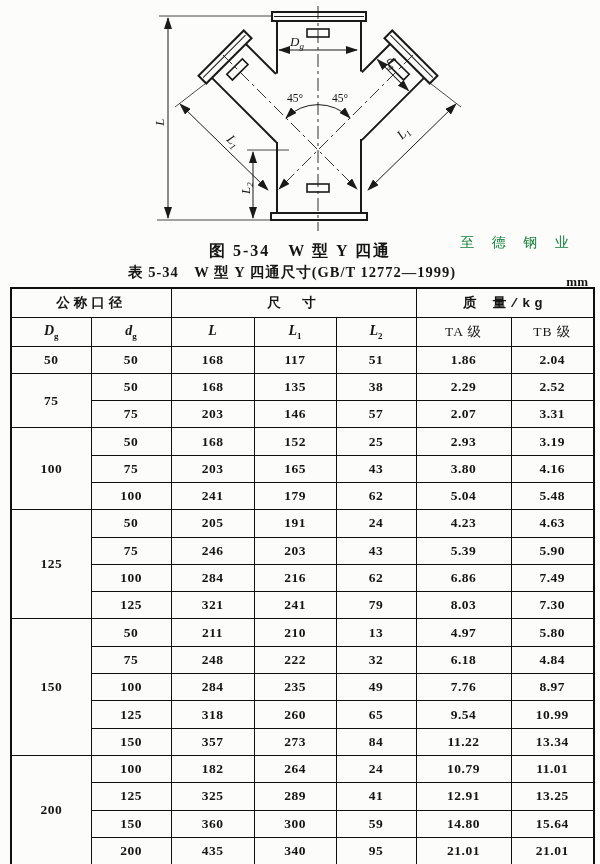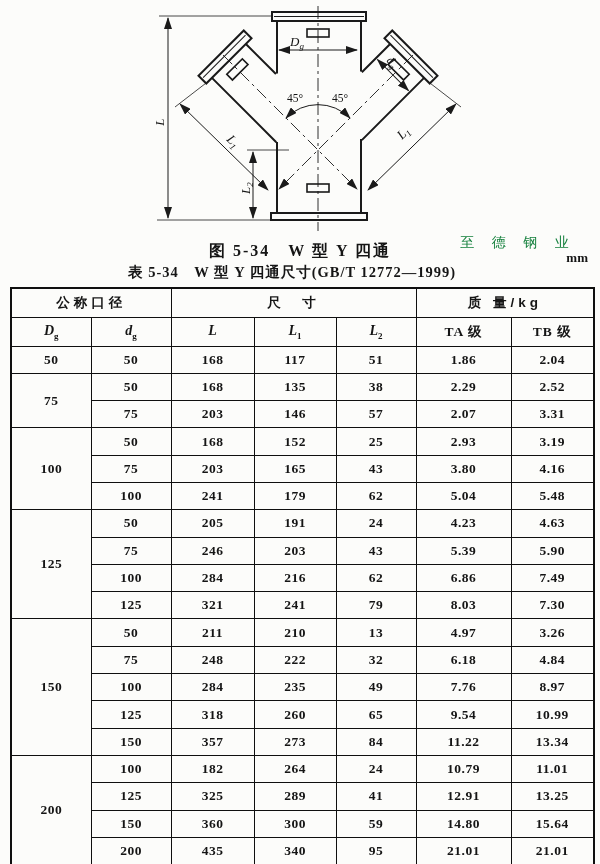--- a/index.html
+++ b/index.html
@@ -13,21 +13,21 @@
   .fig-svg { position:absolute; left:0; top:0; }
   .fig-caption {
     position:absolute; left:0; top:241px; width:600px;
     text-align:center; font-size:16px; font-weight:600; letter-spacing:2px;
   }
   .tbl-title {
     position:absolute; left:128px; top:263px;
     font-size:14.5px; font-weight:700; letter-spacing:1px;
   }
   .unit {
-    position:absolute; right:12px; top:250px;
+    position:absolute; right:12px; top:274px;
     font-size:13px; font-weight:600;
   }
   .watermark {
     position:absolute; left:448px; top:233px; width:140px;
     text-align:center; line-height:20px; pointer-events:none;
   }
   .watermark .w1 { font-size:14px; letter-spacing:7px; }
   .watermark .w2 { font-size:15px; letter-spacing:2px; }
   
   table.dims {
@@ -36,24 +36,24 @@
     background:transparent;
   }
   table.dims th, table.dims td {
     border:1.5px solid #0f0f0f;
     text-align:center; vertical-align:middle;
     font-size:13.5px; overflow:hidden;
   }
   table.dims { border:2.5px solid #0f0f0f; }
   thead tr { height:29px; }
   tbody tr { height:27.3px; }
-  th.grp { font-family:Liberation Sans, sans-serif; font-weight:700; font-size:14px; letter-spacing:4px; }
+  th.grp { font-family:Liberation Mono, monospace; font-weight:700; font-size:14px; letter-spacing:4px; }
   th.sub i { font-style:italic; font-size:14px; }
   th.sub sub { font-size:9px; }
-  th.lvl { font-weight:700; font-size:13.5px; letter-spacing:1px;margin-left:44px; }
+  th.lvl { font-weight:400; font-size:13.5px; letter-spacing:1px;margin-left:44px; }
   tbody td { font-weight:600; letter-spacing:0.5px; }
 </style>
 </head>
 <body>
 
 <svg class="fig-svg" width="600" height="240" viewBox="0 0 600 240">
   <defs>
     <marker id="arw" markerWidth="12" markerHeight="8" refX="11" refY="4" orient="auto-start-reverse" markerUnits="userSpaceOnUse">
       <path d="M0,0 L12,4 L0,8 z" fill="#1a1a1a"></path>
     </marker>
@@ -243,21 +243,21 @@
         <td>8.03</td>
         <td>7.30</td>
       </tr>
       <tr>
         <td rowspan="5">150</td>
         <td>50</td>
         <td>211</td>
         <td>210</td>
         <td>13</td>
         <td>4.97</td>
-        <td>3.26</td>
+        <td>5.80</td>
       </tr>
       <tr>
         <td>75</td>
         <td>248</td>
         <td>222</td>
         <td>32</td>
         <td>6.18</td>
         <td>4.84</td>
       </tr>
       <tr>

